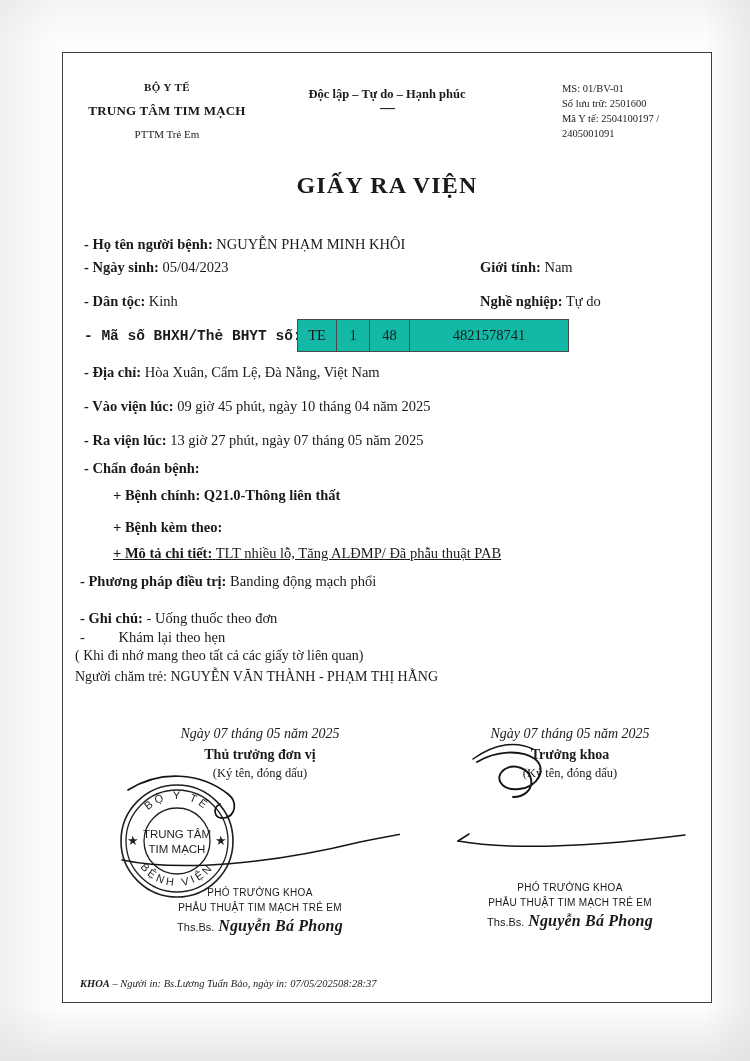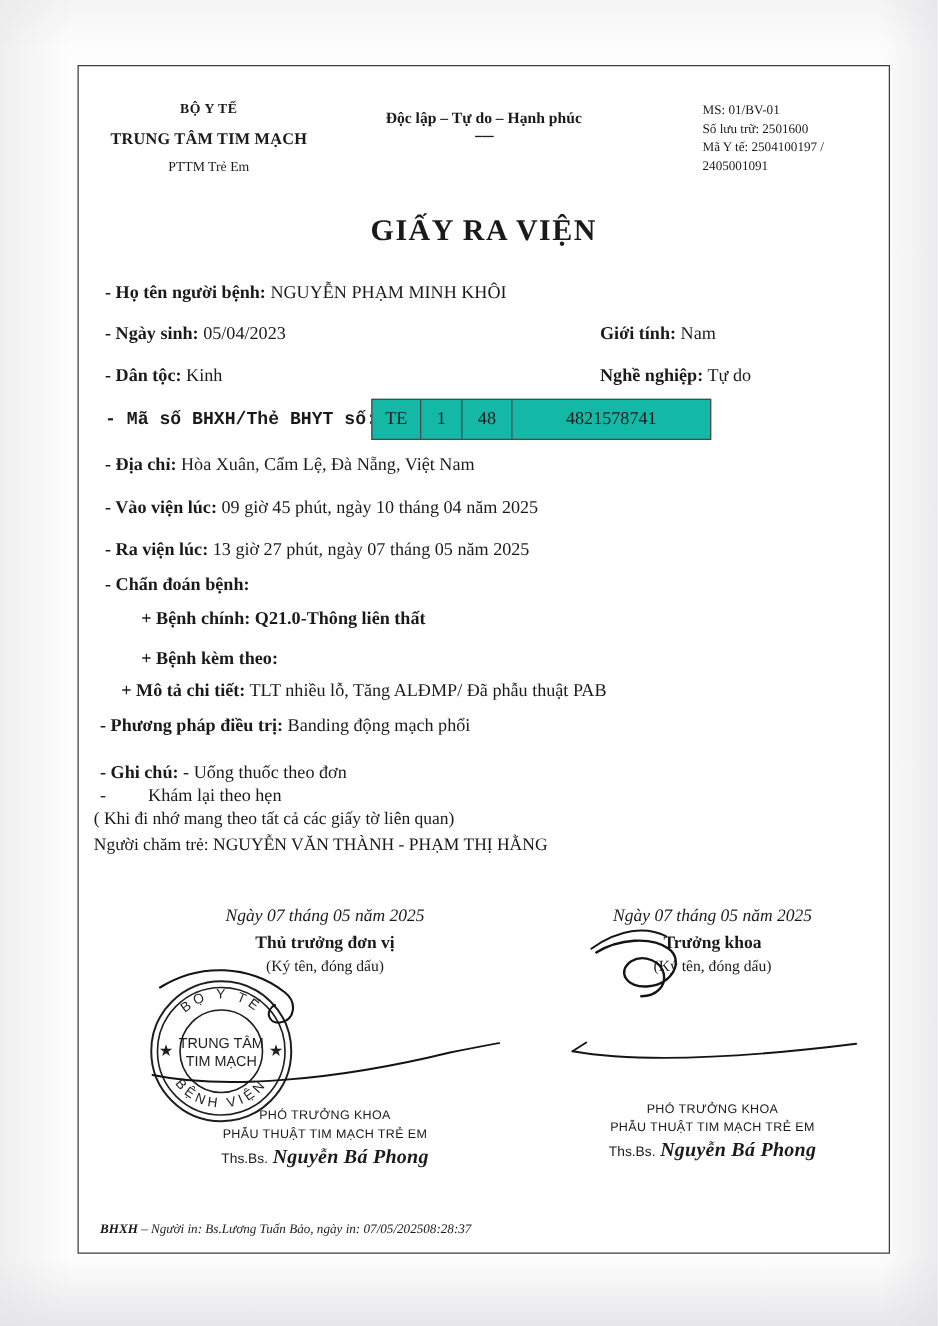--- a/index.html
+++ b/index.html
@@ -89,33 +89,33 @@
 
   
   .field {
     font-size: 14.5px;
     line-height: 1.2;
     white-space: nowrap;
   }
   .field b { font-weight: bold; }
   .field .val { font-weight: normal; }
 
-  #f-name   { left: 84px; top: 226px; }
+  #f-name   { left: 84px; top: 236px; }
   #f-dob    { left: 84px; top: 259px; }
   #f-sex    { left: 480px; top: 259px; }
   #f-ethnic { left: 84px; top: 293px; }
   #f-job    { left: 480px; top: 293px; }
   #f-bhxh   { left: 84px; top: 328px; font-family: Liberation Mono, monospace; }
   #f-addr   { left: 84px; top: 364px; }
   #f-admit  { left: 84px; top: 398px; }
   #f-disch  { left: 84px; top: 432px; }
   #f-diag   { left: 84px; top: 460px; }
   #f-main   { left: 113px; top: 487px; }
   #f-comorb { left: 113px; top: 519px; }
-  #f-detail { left: 97px; top: 545px; }
+  #f-detail { left: 113px; top: 545px; text-decoration: underline; }
   #f-treat  { left: 80px; top: 573px; }
   #f-note   { left: 80px; top: 610px; }
   #f-note2  { left: 80px; top: 629px; }
   #f-paren  { left: 75px; top: 648px; }
   #f-carer  { left: 75px; top: 669px; }
 
   .small-serif { font-size: 14px; }
 
   
   #bhyt-table {
@@ -391,15 +391,15 @@
 <div class="abs sig-foot" id="foot-right">
   <div class="foot-r1">PHÓ TRƯỞNG KHOA</div>
   <div class="foot-r2">PHẪU THUẬT TIM MẠCH TRẺ EM</div>
   <div class="foot-name">
     <span class="pre">Ths.Bs.</span>
     <span class="cursive">Nguyễn Bá Phong</span>
   </div>
 </div>
 
 <div class="abs" id="footer-line">
-  <span class="isofh">BHXH</span>
+  <span class="isofh">KHOA</span>
   <span>– Người in: Bs.Lương Tuấn Bảo, ngày in: 07/05/202508:28:37</span>
 </div>
 
 </body></html>

